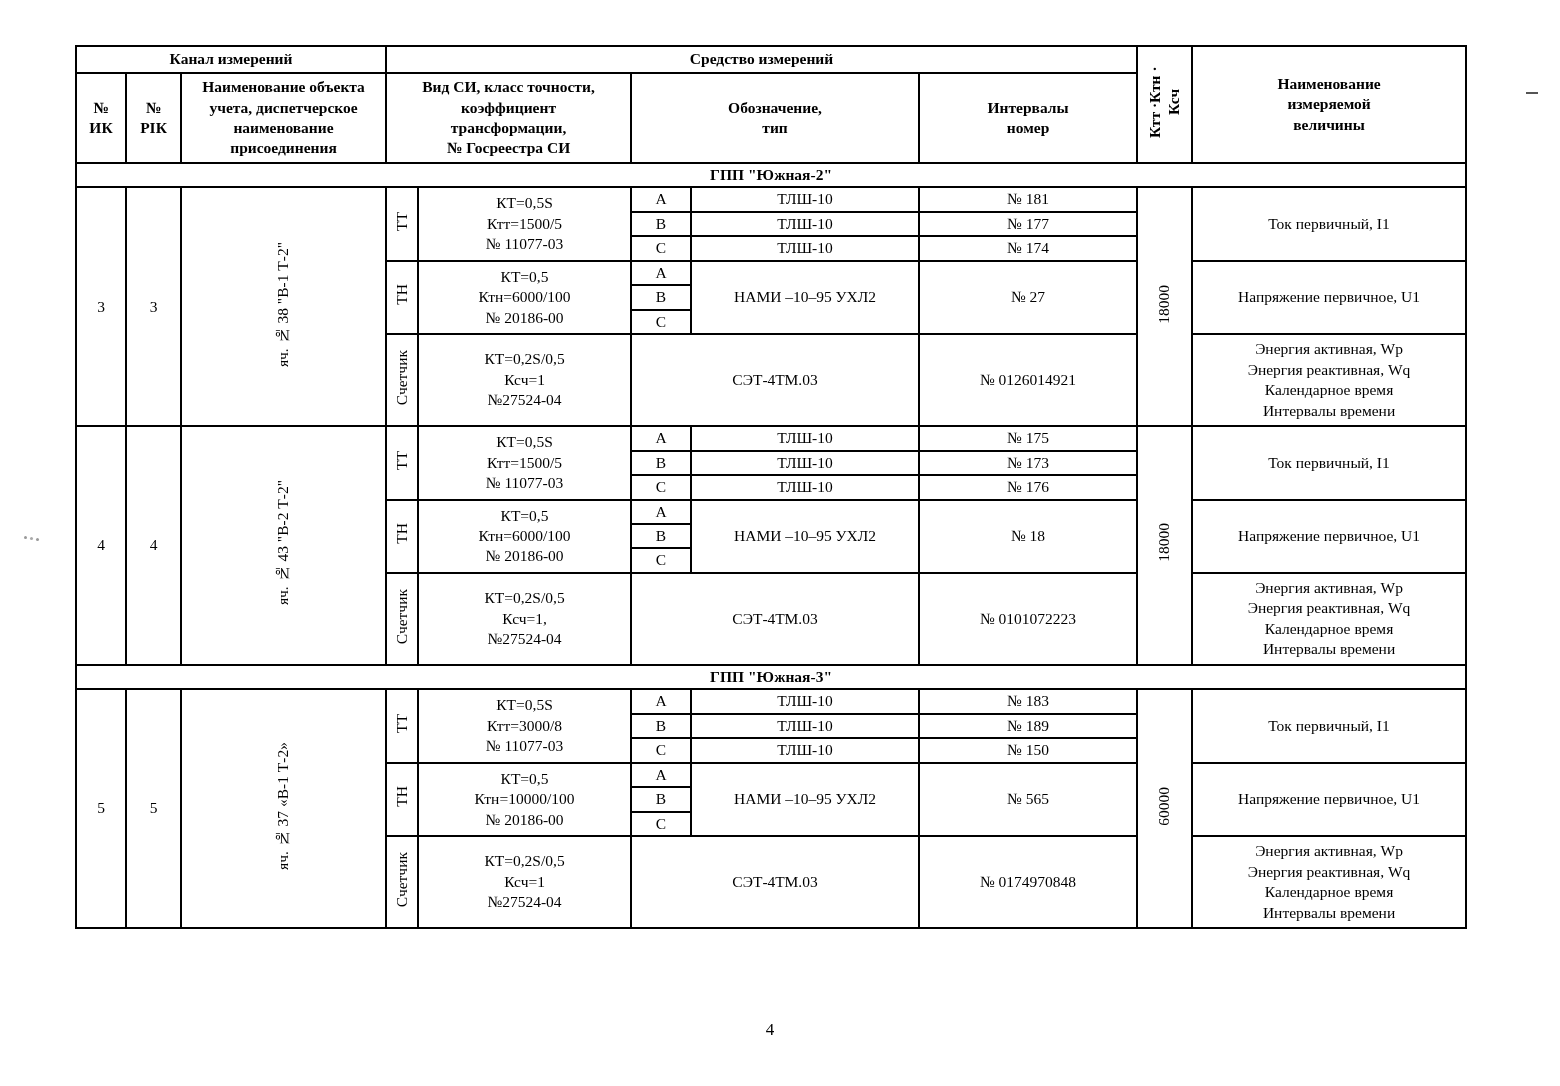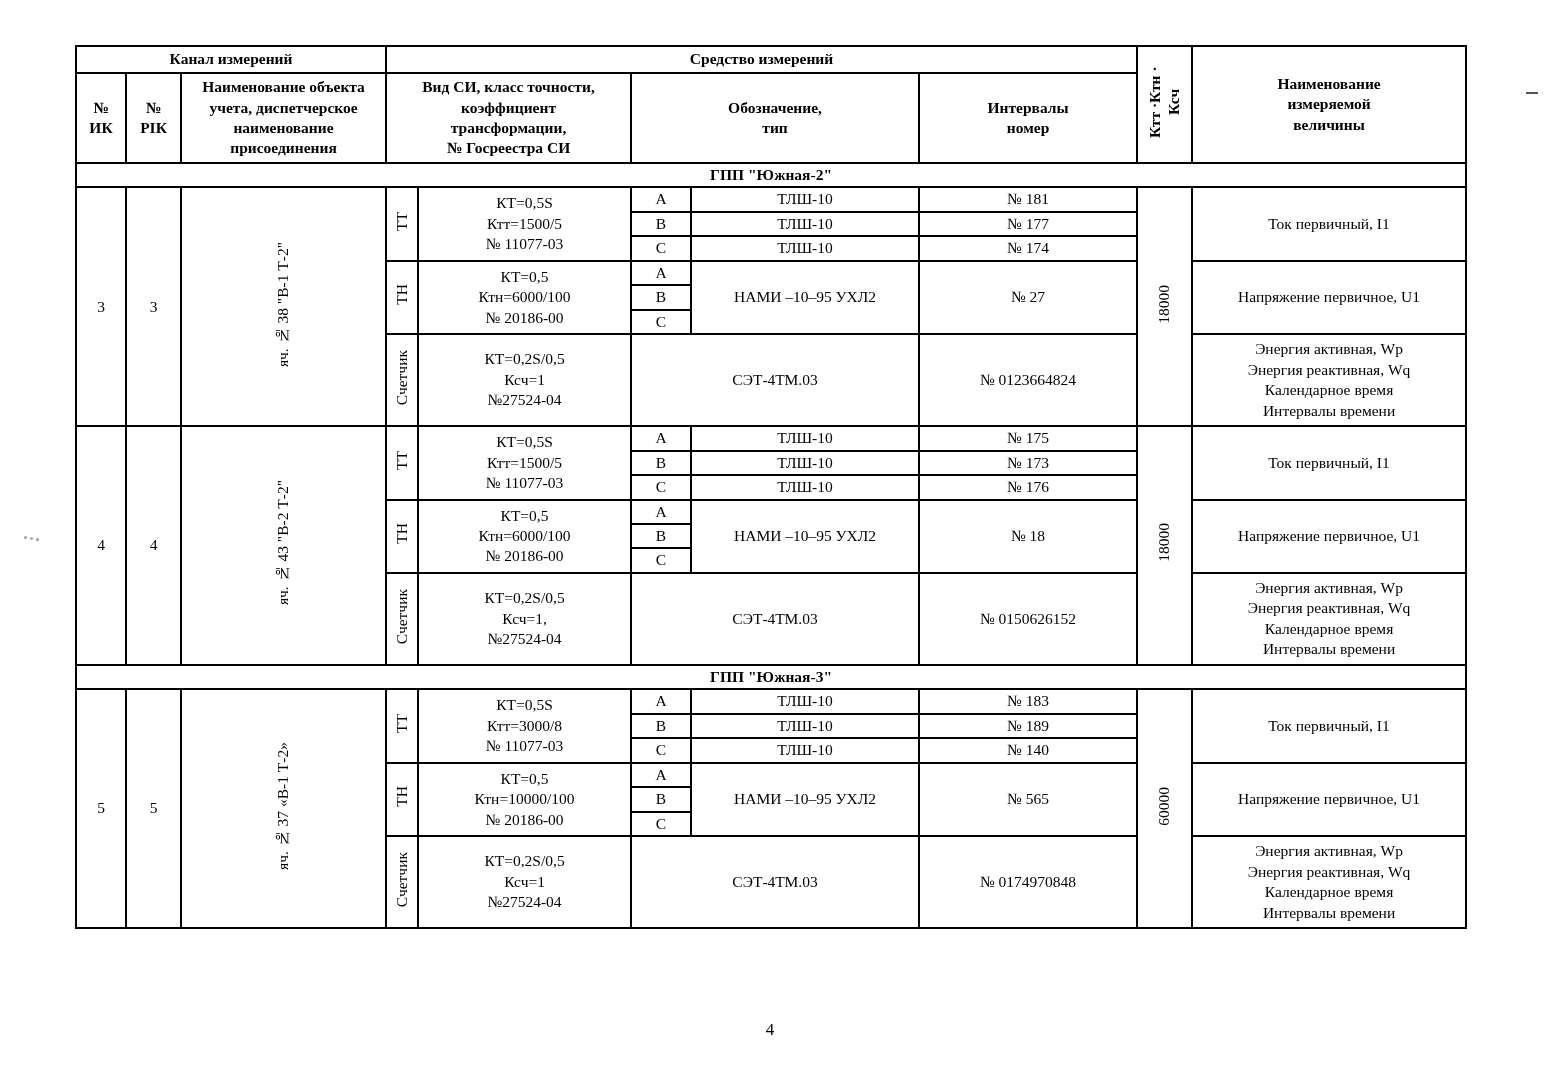--- a/index.html
+++ b/index.html
@@ -151,21 +151,21 @@
         <td>С</td>
       </tr>
   <tr class="r-counter">
     <td><div class="vtext">Счетчик</div></td>
     <td>
       <div>КТ=0,2S/0,5</div>
       <div>Ксч=1</div>
       <div>№27524-04</div>
     </td>
     <td colspan="2">СЭТ-4ТМ.03</td>
-    <td>№ 0123664824</td>
+    <td>№ 0126014921</td>
     <td>
       <div>Энергия активная, Wp</div>
       <div>Энергия реактивная, Wq</div>
       <div>Календарное время</div>
       <div>Интервалы времени</div>
     </td>
   </tr>
 
   <tr class="r-phase">
     <td rowspan="7">4</td>
@@ -212,21 +212,21 @@
         <td>С</td>
       </tr>
   <tr class="r-counter">
     <td><div class="vtext">Счетчик</div></td>
     <td>
       <div>КТ=0,2S/0,5</div>
       <div>Ксч=1,</div>
       <div>№27524-04</div>
     </td>
     <td colspan="2">СЭТ-4ТМ.03</td>
-    <td>№ 0150626152</td>
+    <td>№ 0101072223</td>
     <td>
       <div>Энергия активная, Wp</div>
       <div>Энергия реактивная, Wq</div>
       <div>Календарное время</div>
       <div>Интервалы времени</div>
     </td>
   </tr>
 
   <tr class="r-section">
     <td colspan="10" class="section-title">ГПП "Южная-3"</td>
@@ -249,21 +249,21 @@
     <td rowspan="3">Ток первичный, I1</td>
   </tr>
   <tr class="r-phase">
     <td>В</td>
     <td>ТЛШ-10</td>
     <td>№ 189</td>
   </tr>
   <tr class="r-phase">
     <td>С</td>
     <td>ТЛШ-10</td>
-    <td>№ 140</td>
+    <td>№ 150</td>
   </tr>
   <tr class="r-phase">
     <td rowspan="3"><div class="vtext">ТН</div></td>
     <td rowspan="3">
       <div>КТ=0,5</div>
       <div>Ктн=10000/100</div>
       <div>№ 20186-00</div>
     </td>
     <td>А</td>
     <td rowspan="3">НАМИ –10–95 УХЛ2</td>

